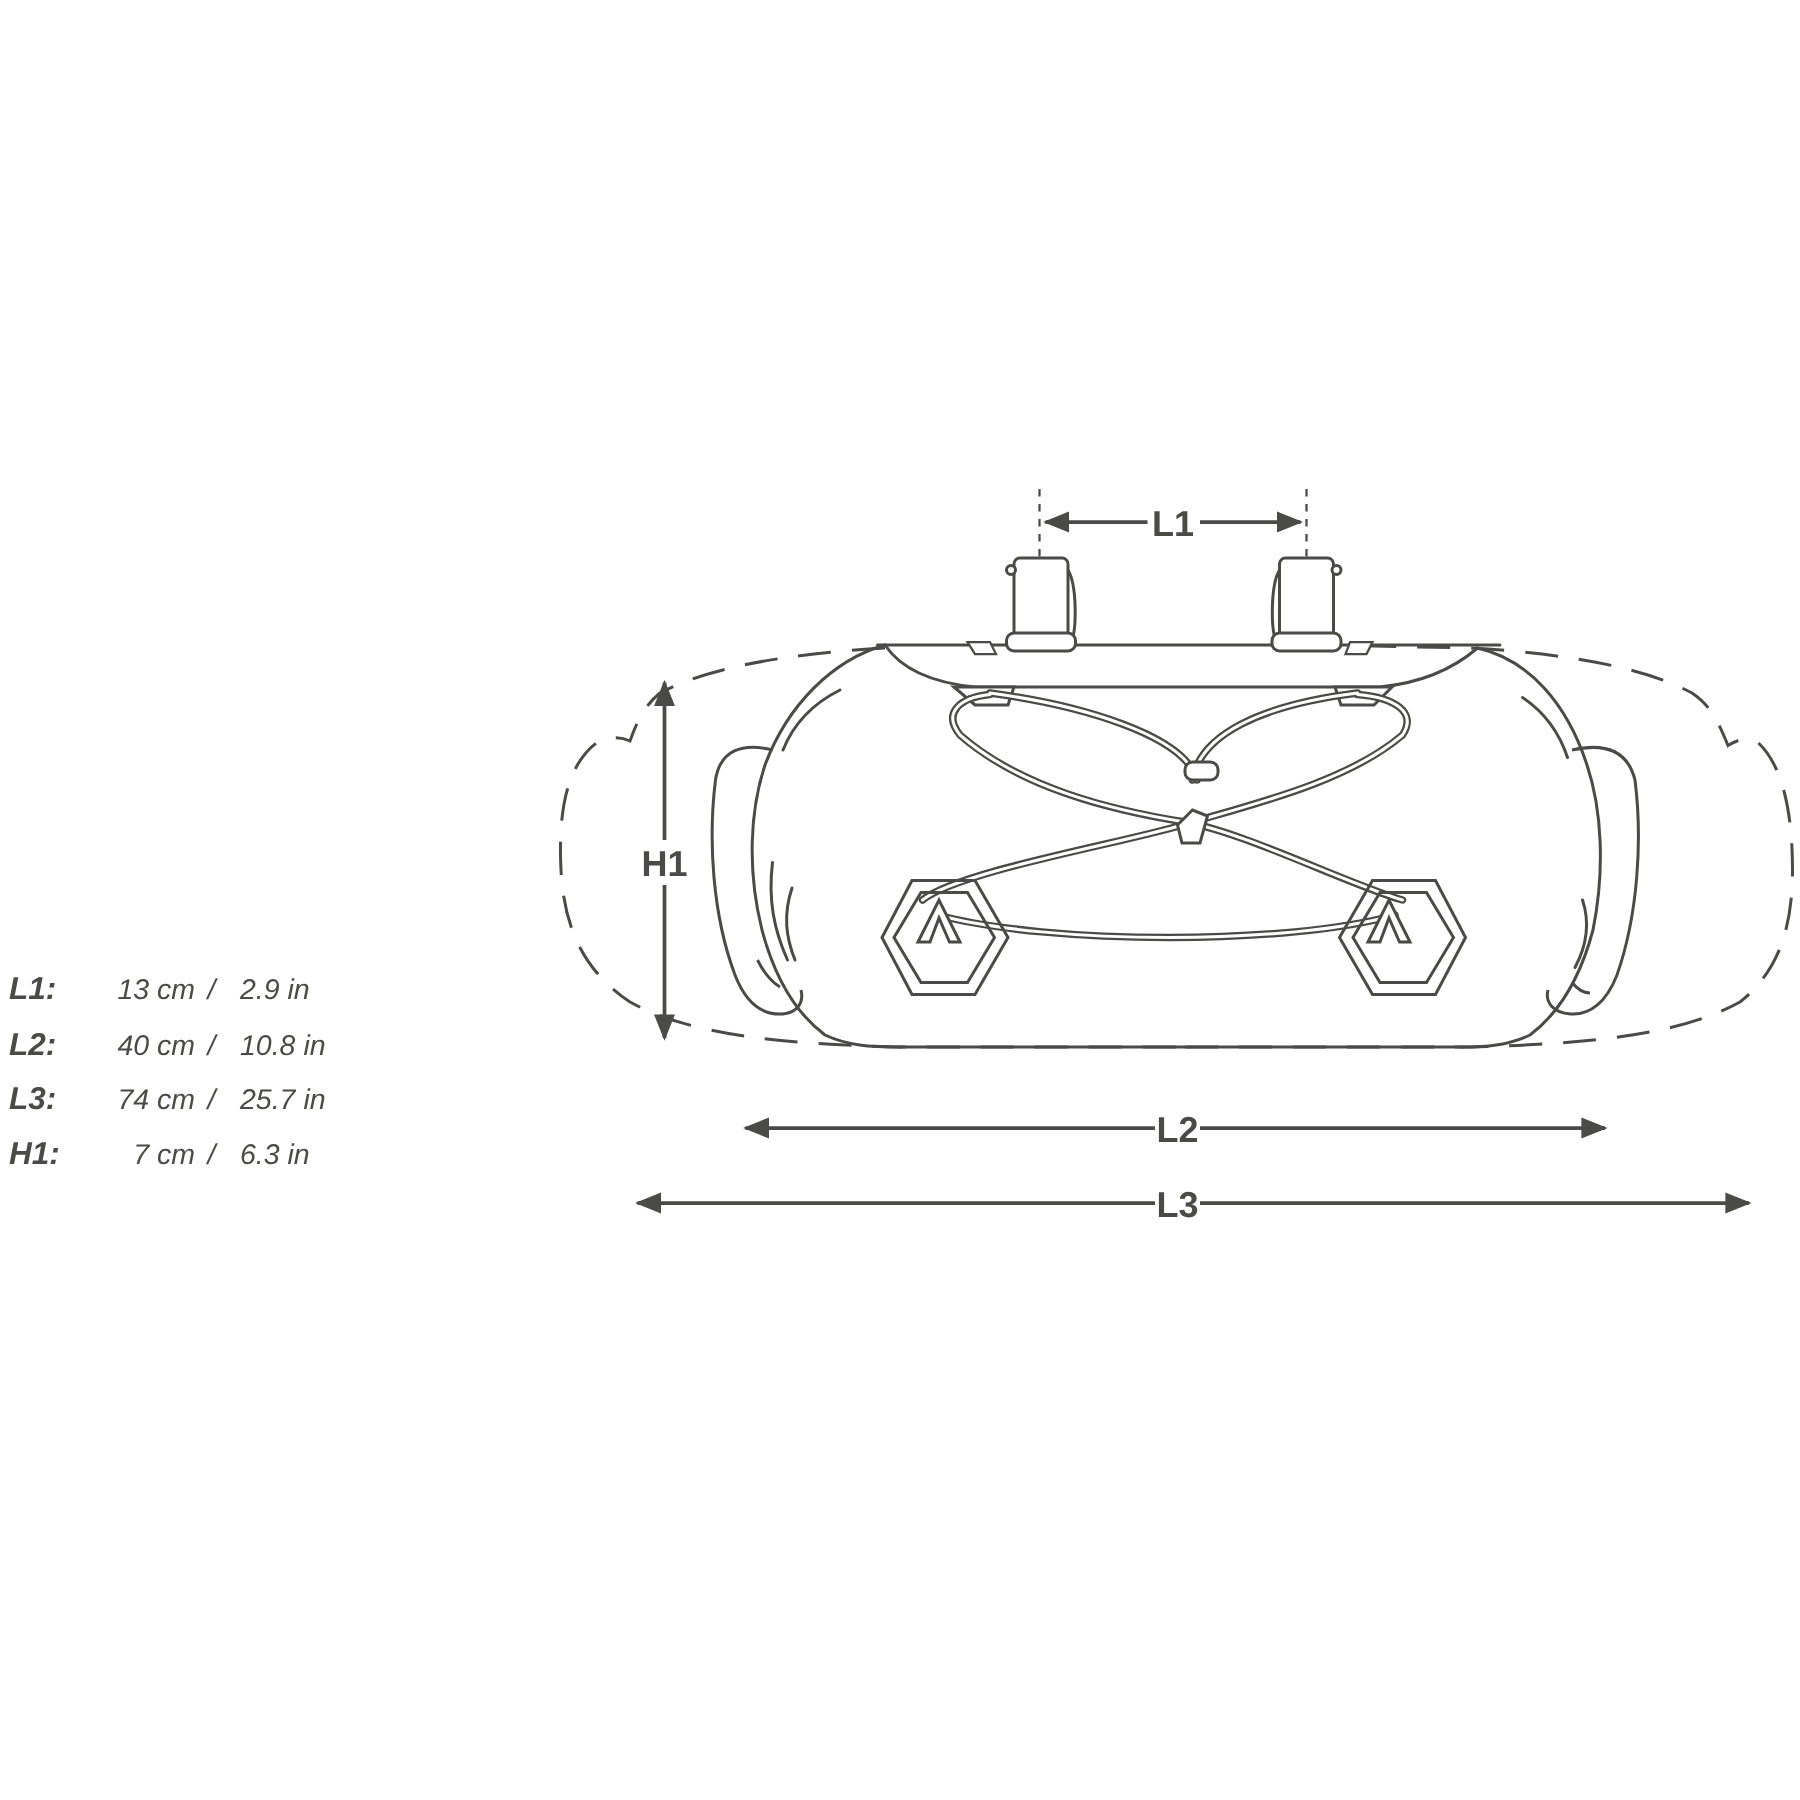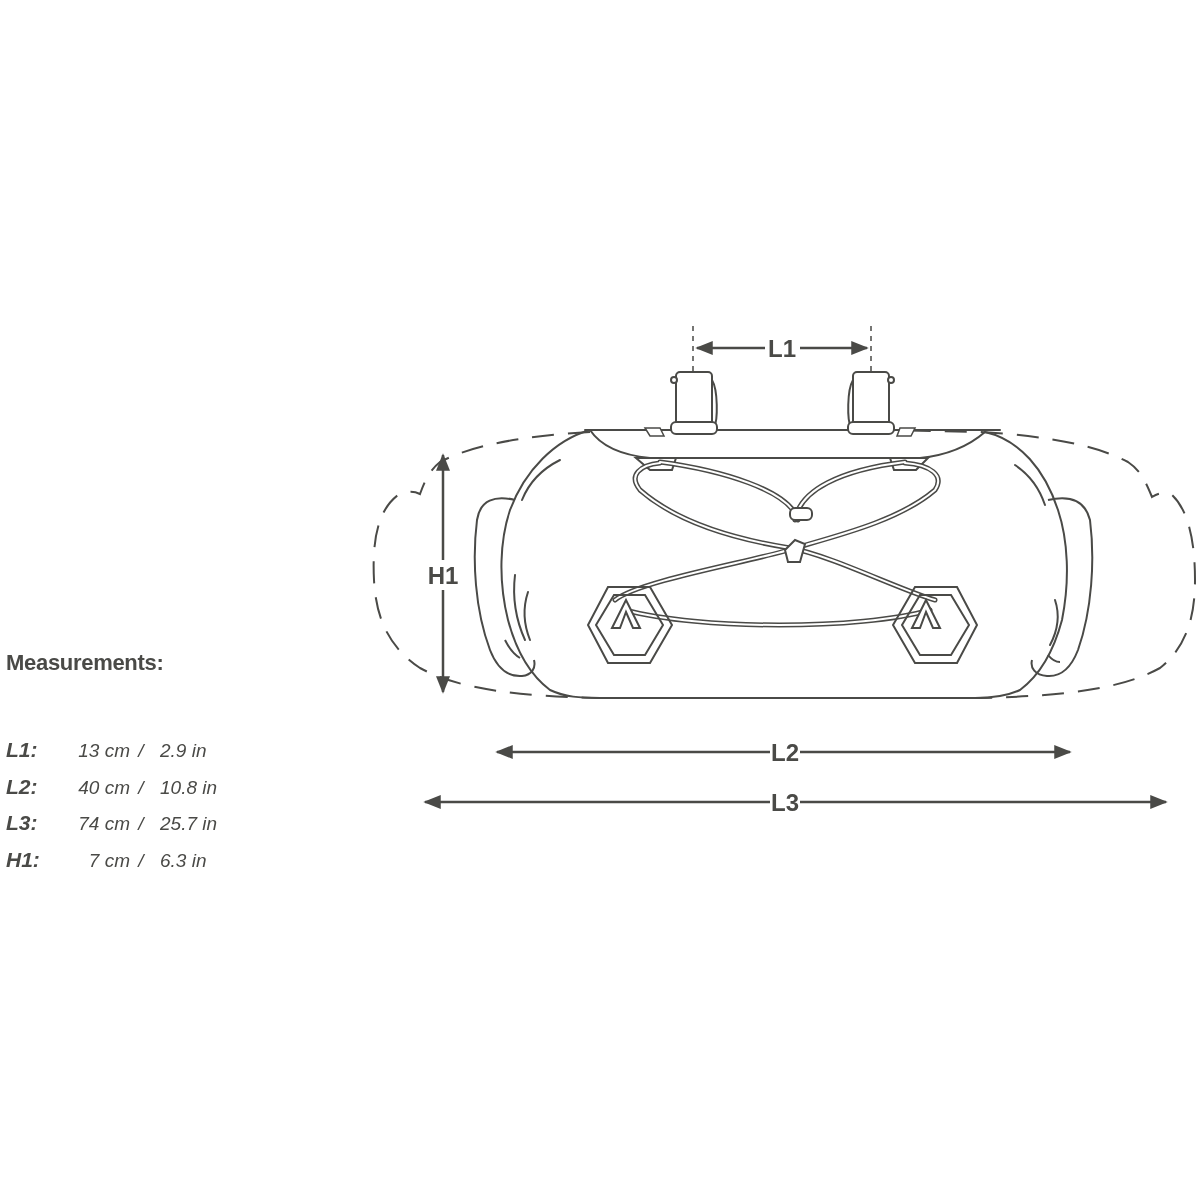--- a/index.html
+++ b/index.html
@@ -187,21 +187,20 @@
   </g>
 
   <g>
     <line x1="425" y1="802" x2="770" y2="802" stroke="#4a4a47" stroke-width="2.5" marker-start="url(#arrow)"></line>
     <line x1="800" y1="802" x2="1166" y2="802" stroke="#4a4a47" stroke-width="2.5" marker-end="url(#arrow)"></line>
     <text x="785" y="811" text-anchor="middle" font-size="24">L3</text>
   </g>
 </svg>
 
 <div class="legend">
-  <div class="legend-title">Measurements:</div>
 
   <div class="legend-row">
     <span class="legend-key">L1:</span>
     <span class="legend-metric">13 cm</span>
     <span class="legend-sep">/</span>
     <span class="legend-imperial">2.9 in</span>
   </div>
 
   <div class="legend-row">
     <span class="legend-key">L2:</span>

